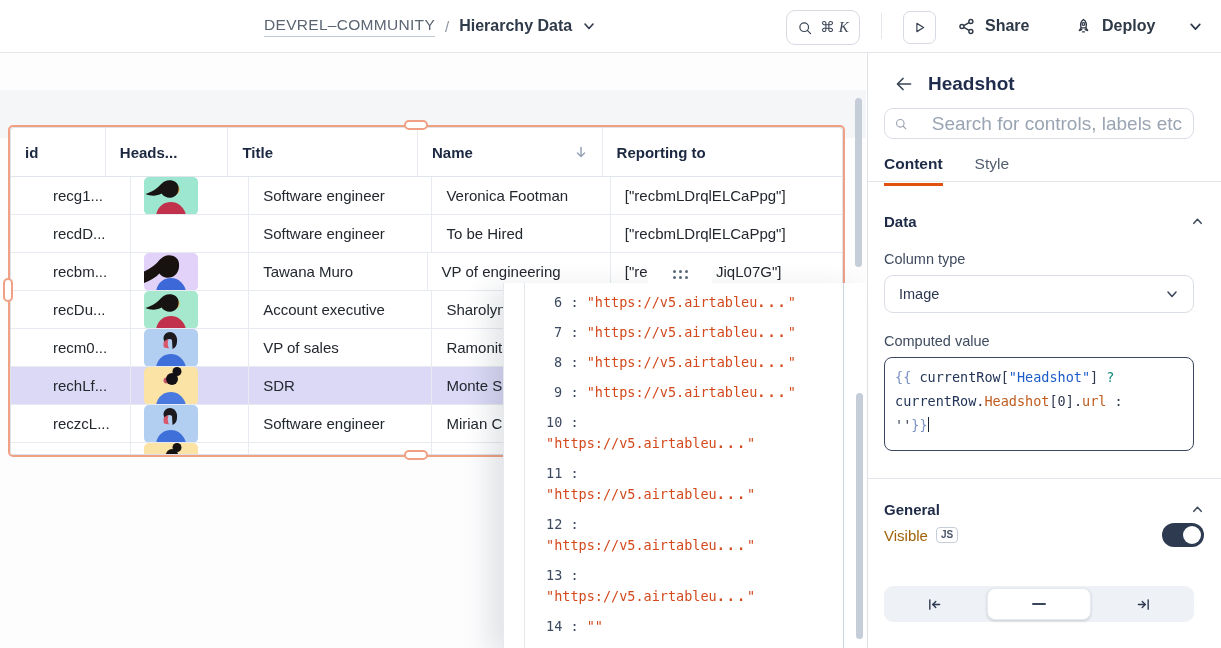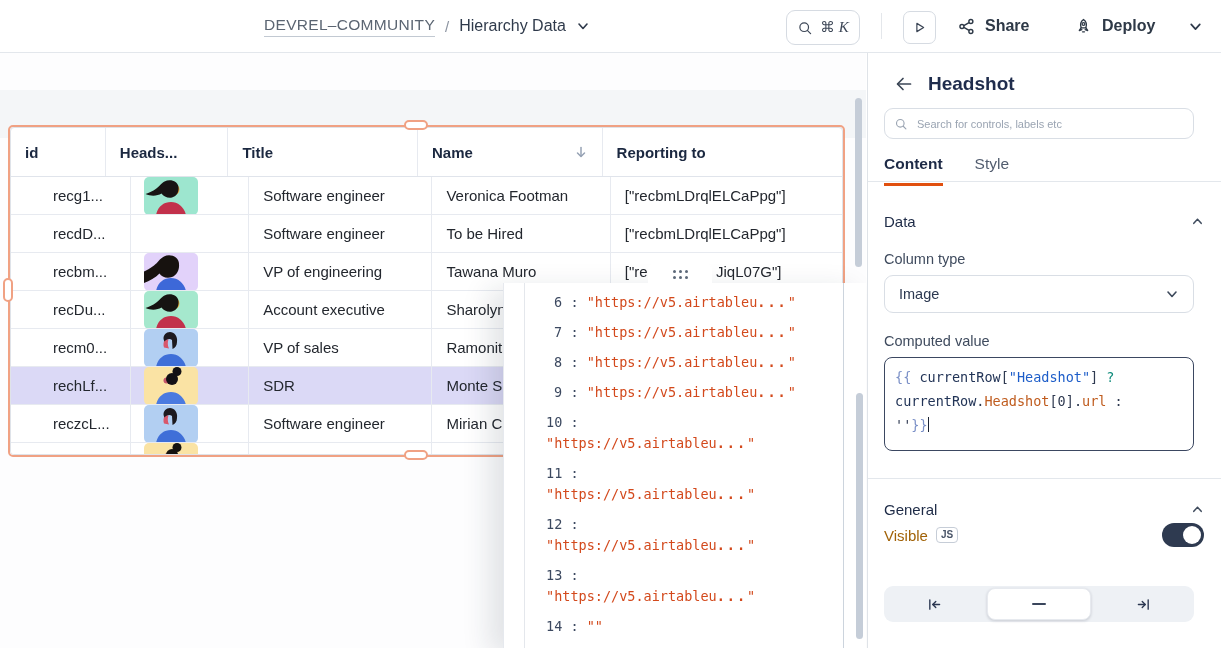--- a/index.html
+++ b/index.html
@@ -9,21 +9,21 @@
     font-family:"Liberation Sans","DejaVu Sans",sans-serif;
     -webkit-font-smoothing:antialiased;
   }
   .mono{font-family:"DejaVu Sans Mono","Liberation Mono",monospace;}
 
   
   .topbar{position:absolute;left:0;top:0;width:1221px;height:52px;background:#fff;border-bottom:1px solid #e3e7ec;z-index:40;}
   .breadcrumb{position:absolute;left:264px;top:0;height:52px;display:flex;align-items:center;font-size:15.5px;}
   .bc-project{color:#5b6572;letter-spacing:.3px;border-bottom:1px solid #c2c9d2;padding-bottom:2px;cursor:pointer;}
   .bc-sep{color:#8b93a0;margin:0 10px;font-size:15px;}
-  .bc-page{color:#2f3a4b;font-weight:400;font-size:16px;}
+  .bc-page{color:#2f3a4b;font-weight:700;font-size:16px;}
   .bc-caret{margin-left:10px;display:flex;align-items:center;}
   .search-pill{position:absolute;left:786px;top:10px;width:72px;height:33px;border:1px solid #d6dbe2;border-radius:9px;display:flex;align-items:center;justify-content:center;gap:7px;color:#3c4656;font-size:14.5px;cursor:pointer;background:#fff;}
   .search-pill i{font-family:"Liberation Serif","DejaVu Serif",serif;font-size:15px;}
   .tb-divider{position:absolute;left:881px;top:13px;width:1px;height:26px;background:#e4e7eb;}
   .run-btn{position:absolute;left:903px;top:11px;width:31px;height:31px;border:1px solid #d6dbe2;border-radius:7px;display:flex;align-items:center;justify-content:center;background:#fff;cursor:pointer;}
   .tb-action{position:absolute;top:0;height:52px;display:flex;align-items:center;gap:9px;cursor:pointer;color:#2e3947;font-size:16px;font-weight:700;}
   .tb-share{left:957px;}
   .tb-deploy{left:1074px;}
   .tb-caret{position:absolute;left:1188px;top:0;height:52px;display:flex;align-items:center;cursor:pointer;}
 
@@ -68,28 +68,28 @@
   .peek-chip{position:absolute;left:648px;top:211px;width:64px;height:20px;background:#fff;border-radius:5px 5px 0 0;z-index:21;display:flex;align-items:center;justify-content:center;cursor:grab;}
   .dots-grid{display:grid;grid-template-columns:repeat(3,3px);grid-template-rows:repeat(2,3px);gap:3px;}
   .dots-grid span{width:3px;height:3px;border-radius:50%;background:#5c6878;}
 
   
   .panel{position:absolute;left:868px;top:53px;width:353px;height:595px;background:#fff;z-index:30;}
   .panel-header{position:absolute;left:26px;top:20px;display:flex;align-items:center;gap:14px;}
   .back-btn{cursor:pointer;display:flex;align-items:center;}
   .panel-title{font-size:19px;font-weight:700;color:#1f2c4c;}
   .panel-search{position:absolute;left:16px;top:55px;width:310px;height:31px;border:1px solid #d9dee5;border-radius:9px;box-sizing:border-box;display:flex;align-items:center;padding:0 9px;gap:7px;background:#fff;}
-  .panel-search input{border:none;outline:none;flex:1;font-size:11px;color:#2c3850;font-family:inherit;background:transparent;}
+  .panel-search input{border:none;outline:none;flex:1;font-size:19px;color:#2c3850;font-family:inherit;background:transparent;text-align:right;}
   .panel-search input::placeholder{color:#9aa4b2;}
   .tabs{position:absolute;left:16px;top:102px;display:flex;gap:32px;font-size:15.5px;}
   .tab{cursor:pointer;padding-bottom:10px;color:#525d6f;}
   .tab.active{color:#1d2a46;font-weight:700;border-bottom:3px solid #e1500f;}
   .panel-hr{position:absolute;left:0;width:353px;height:1px;background:#e3e7ec;}
   .hr1{top:128px;} .hr2{top:425px;}
-  .section-head{position:absolute;left:16px;width:320px;display:flex;justify-content:space-between;align-items:center;font-size:15px;font-weight:400;color:#1d2a46;cursor:pointer;}
+  .section-head{position:absolute;left:16px;width:320px;display:flex;justify-content:space-between;align-items:center;font-size:15px;font-weight:700;color:#1d2a46;cursor:pointer;}
   .sh-data{top:160px;} .sh-general{top:448px;text-align:right;}
   .field-label{position:absolute;left:16px;font-size:14.5px;color:#3f4b5e;}
   .lbl-coltype{top:198px;} .lbl-computed{top:280px;} .lbl-freeze{top:536px;}
   .select{position:absolute;left:16px;top:222px;width:310px;height:38px;border:1px solid #d9dee5;border-radius:9px;box-sizing:border-box;display:flex;align-items:center;padding:0 14px;font-size:14.5px;color:#2c3850;cursor:pointer;background:#fff;}
   .select .chev{margin-left:auto;display:flex;}
   .code-box{position:absolute;left:16px;top:304px;width:310px;height:94px;border:1px solid #3b4761;border-radius:8px;box-sizing:border-box;padding:7px 10px;font-size:13.5px;line-height:24px;cursor:text;background:#fff;overflow:hidden;}
   .tok-brace{color:#7b90c7;} .tok-kw{color:#223457;} .tok-str{color:#1d5dc9;} .tok-op{color:#0d8a7a;} .tok-prop{color:#bf5b1d;} .tok-pl{color:#2e3950;} .tok-num{color:#2e3950;}
   .cursor{display:inline-block;width:1px;height:15px;background:#1a2233;vertical-align:-2px;}
   .visible-row{position:absolute;left:16px;top:470px;width:320px;display:flex;align-items:center;}
   .visible-label{font-size:15px;color:#a16207;}
@@ -215,22 +215,22 @@
         <div class="trow">
           <div class="tcell c0">recbm...</div>
           <div class="tcell c1">
             <svg class="avatar" viewBox="0 0 54 38">
               <rect width="54" height="38" rx="5" fill="#e2d2fa"></rect>
               <path d="M12 38 C14 29 20 25 27 25 C34 25 40 30 42 38 Z" fill="#3d68d8"></path>
               <circle cx="30" cy="12" r="5" fill="#cf5147"></circle>
               <path d="M35 11 C35 3.5 26 0.5 20 3.5 C15.5 5.8 14 9.5 10 12.5 C6 15.5 2.5 17.5 0 18.5 L0 30 C5.5 28 11.5 24.5 15.5 20.5 C17.5 24 23 26 28 24 C33.5 21.8 35.5 16 35 11 Z" fill="#17120f"></path>
             </svg>
           </div>
+          <div class="tcell c3">Tawana Muro</div>
           <div class="tcell c2">VP of engineering</div>
-          <div class="tcell c3">Tawana Muro</div>
           <div class="tcell c4">
             <span>["recU</span>
             <span class="rep-gap"></span>
             <span>JiqL07G"]</span>
           </div>
         </div>
         <div class="trow">
           <div class="tcell c0">recDu...</div>
           <div class="tcell c1">
             <svg class="avatar" viewBox="0 0 54 38">

